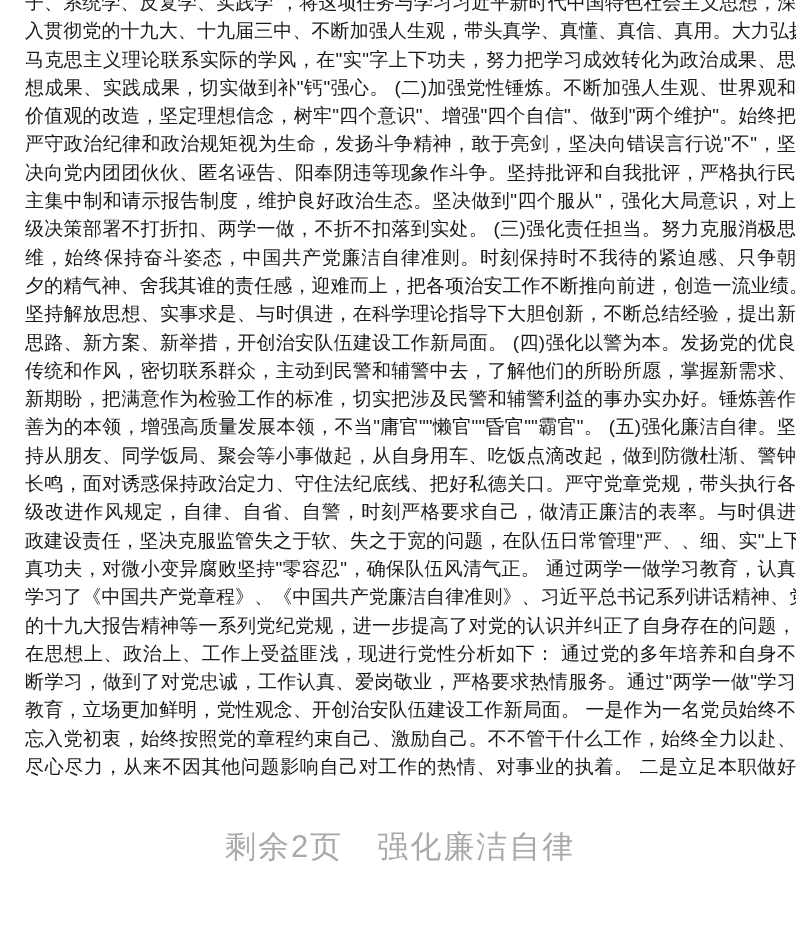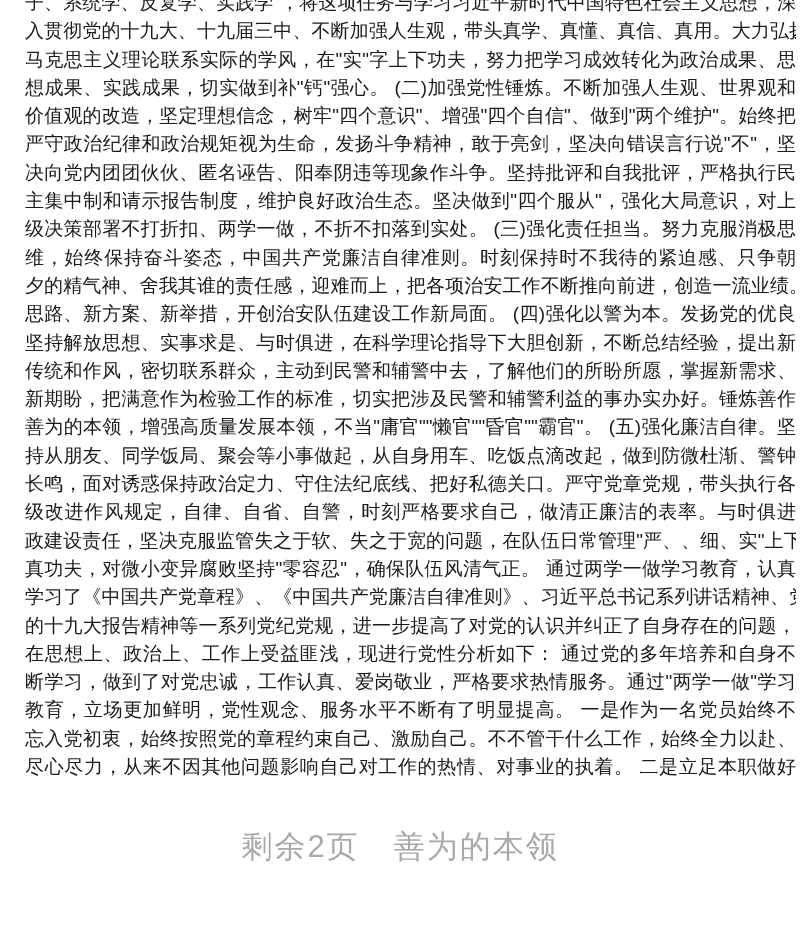--- a/index.html
+++ b/index.html
@@ -66,36 +66,36 @@
     <div class="text-line">入贯彻党的十九大、十九届三中、不断加强人生观，带头真学、真懂、真信、真用。大力弘扬</div>
     <div class="text-line">马克思主义理论联系实际的学风，在"实"字上下功夫，努力把学习成效转化为政治成果、思</div>
     <div class="text-line">想成果、实践成果，切实做到补"钙"强心。 (二)加强党性锤炼。不断加强人生观、世界观和</div>
     <div class="text-line">价值观的改造，坚定理想信念，树牢"四个意识"、增强"四个自信"、做到"两个维护"。始终把</div>
     <div class="text-line">严守政治纪律和政治规矩视为生命，发扬斗争精神，敢于亮剑，坚决向错误言行说"不"，坚</div>
     <div class="text-line">决向党内团团伙伙、匿名诬告、阳奉阴违等现象作斗争。坚持批评和自我批评，严格执行民</div>
     <div class="text-line">主集中制和请示报告制度，维护良好政治生态。坚决做到"四个服从"，强化大局意识，对上</div>
     <div class="text-line">级决策部署不打折扣、两学一做，不折不扣落到实处。 (三)强化责任担当。努力克服消极思</div>
     <div class="text-line">维，始终保持奋斗姿态，中国共产党廉洁自律准则。时刻保持时不我待的紧迫感、只争朝</div>
     <div class="text-line">夕的精气神、舍我其谁的责任感，迎难而上，把各项治安工作不断推向前进，创造一流业绩。</div>
+    <div class="text-line">坚持解放思想、实事求是、与时俱进，在科学理论指导下大胆创新，不断总结经验，提出新</div>
     <div class="text-line">思路、新方案、新举措，开创治安队伍建设工作新局面。 (四)强化以警为本。发扬党的优良</div>
-    <div class="text-line">坚持解放思想、实事求是、与时俱进，在科学理论指导下大胆创新，不断总结经验，提出新</div>
     <div class="text-line">传统和作风，密切联系群众，主动到民警和辅警中去，了解他们的所盼所愿，掌握新需求、</div>
     <div class="text-line">新期盼，把满意作为检验工作的标准，切实把涉及民警和辅警利益的事办实办好。锤炼善作</div>
     <div class="text-line">善为的本领，增强高质量发展本领，不当"庸官""懒官""昏官""霸官"。 (五)强化廉洁自律。坚</div>
     <div class="text-line">持从朋友、同学饭局、聚会等小事做起，从自身用车、吃饭点滴改起，做到防微杜渐、警钟</div>
     <div class="text-line">长鸣，面对诱惑保持政治定力、守住法纪底线、把好私德关口。严守党章党规，带头执行各</div>
     <div class="text-line">级改进作风规定，自律、自省、自警，时刻严格要求自己，做清正廉洁的表率。与时俱进</div>
     <div class="text-line">政建设责任，坚决克服监管失之于软、失之于宽的问题，在队伍日常管理"严、、细、实"上下</div>
     <div class="text-line">真功夫，对微小变异腐败坚持"零容忍"，确保队伍风清气正。 通过两学一做学习教育，认真</div>
     <div class="text-line">学习了《中国共产党章程》、《中国共产党廉洁自律准则》、习近平总书记系列讲话精神、党</div>
     <div class="text-line">的十九大报告精神等一系列党纪党规，进一步提高了对党的认识并纠正了自身存在的问题，</div>
     <div class="text-line">在思想上、政治上、工作上受益匪浅，现进行党性分析如下：  通过党的多年培养和自身不</div>
     <div class="text-line">断学习，做到了对党忠诚，工作认真、爱岗敬业，严格要求热情服务。通过"两学一做"学习</div>
-    <div class="text-line">教育，立场更加鲜明，党性观念、服务水平不断有了明显提高。 一是作为一名党员始终不</div>
+    <div class="text-line">教育，立场更加鲜明，党性观念、开创治安队伍建设工作新局面。 一是作为一名党员始终不</div>
     <div class="text-line">忘入党初衷，始终按照党的章程约束自己、激励自己。不不管干什么工作，始终全力以赴、</div>
     <div class="text-line">尽心尽力，从来不因其他问题影响自己对工作的热情、对事业的执着。 二是立足本职做好</div>
   </div>
 
   <div class="preview-footer">
     <span>剩余2页</span>
-    <span>善为的本领</span>
+    <span>强化廉洁自律</span>
   </div>
 </div>
 
 </body></html>

